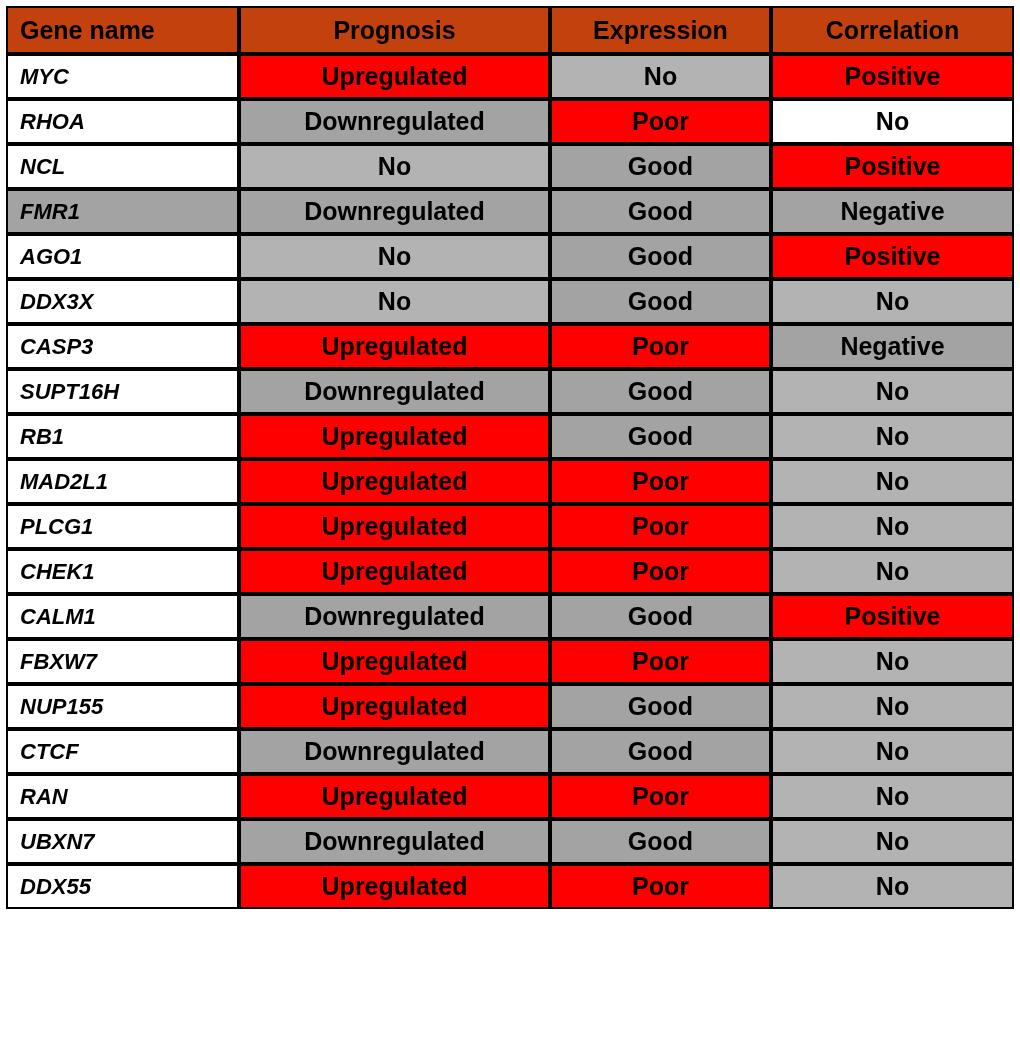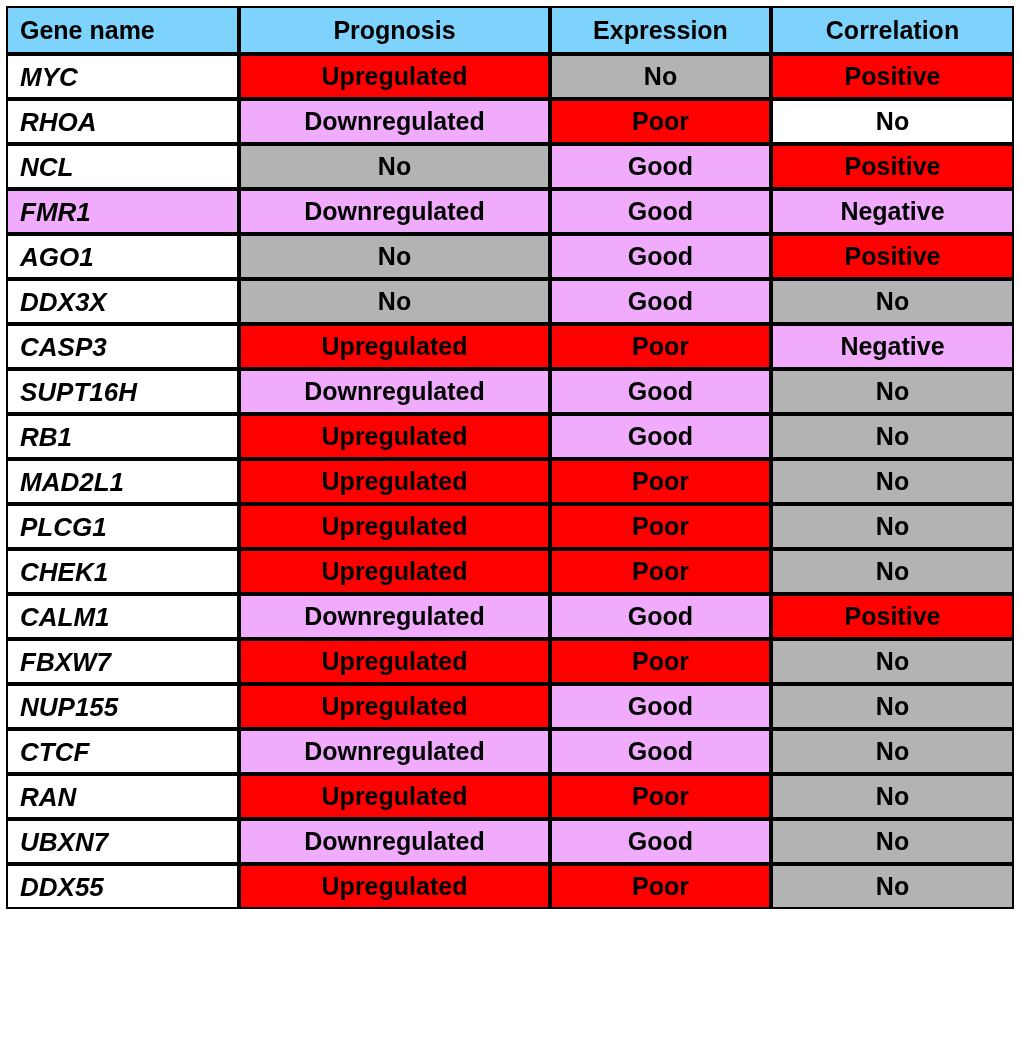--- a/index.html
+++ b/index.html
@@ -42,43 +42,43 @@
     font-size: 25px;
     line-height: 1.0;
     color: #000000;
     vertical-align: middle;
     overflow: hidden;
     white-space: nowrap;
   }
   table.gene-table thead th {
     font-weight: bold;
     text-align: center;
-    background: #7dd3fc;
+    background: #c2410c;
     height: 48px;
     margin-top: 17px;
   }
   table.gene-table thead th.th-gene {
     text-align: left;
     padding-left: 12px;
   }
   table.gene-table td.gene-cell {
     font-weight: bold;
     font-style: italic;
     text-align: left;
     padding-left: 12px;
-    font-size: 26px;
+    font-size: 22px;
   }
   table.gene-table td.val-cell {
     text-align: center;
     font-weight: bold;
   }
   
   .fill-white { background: #ffffff; }
   .fill-red   { background: #ff0000; }
-  .fill-green { background: #f0abfc; }
+  .fill-green { background: #a3a3a3; }
   .fill-gray  { background: #b3b3b3; }
 </style>
 </head>
 <body>
 
 <div id="gene-table-wrap">
   <table class="gene-table">
     <colgroup>
       <col class="c-gene">
         <col class="c-expr">

